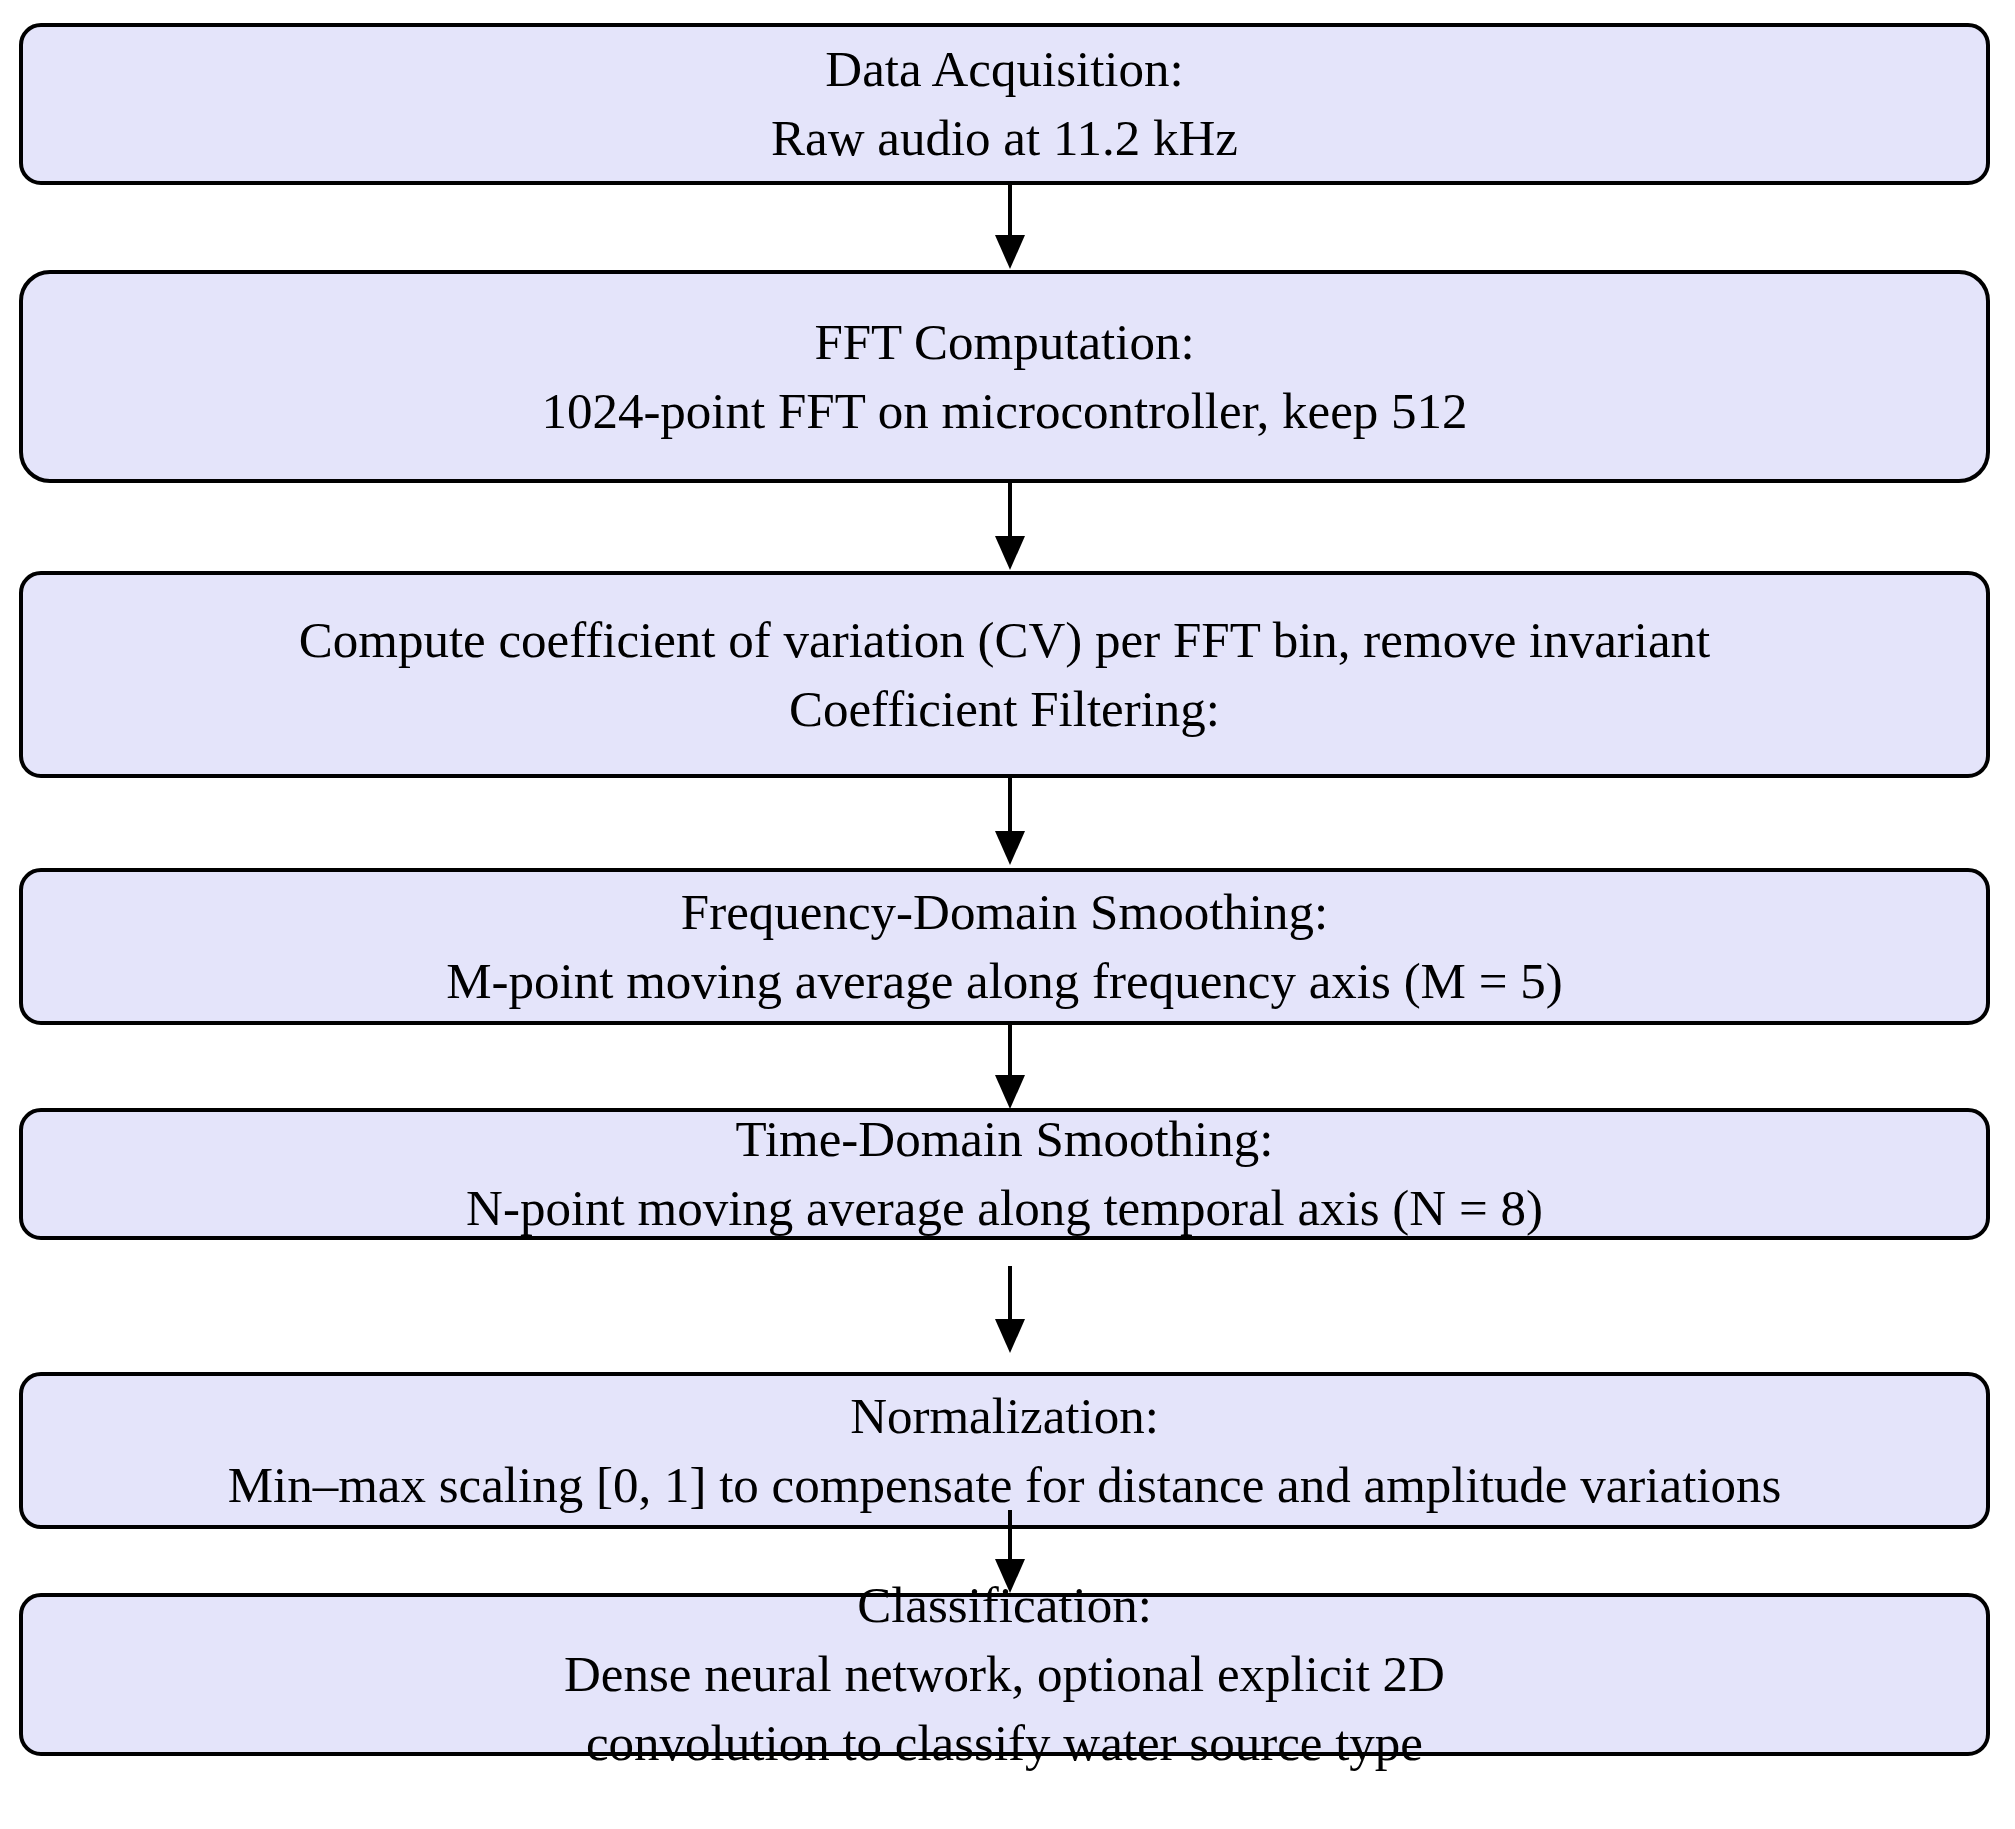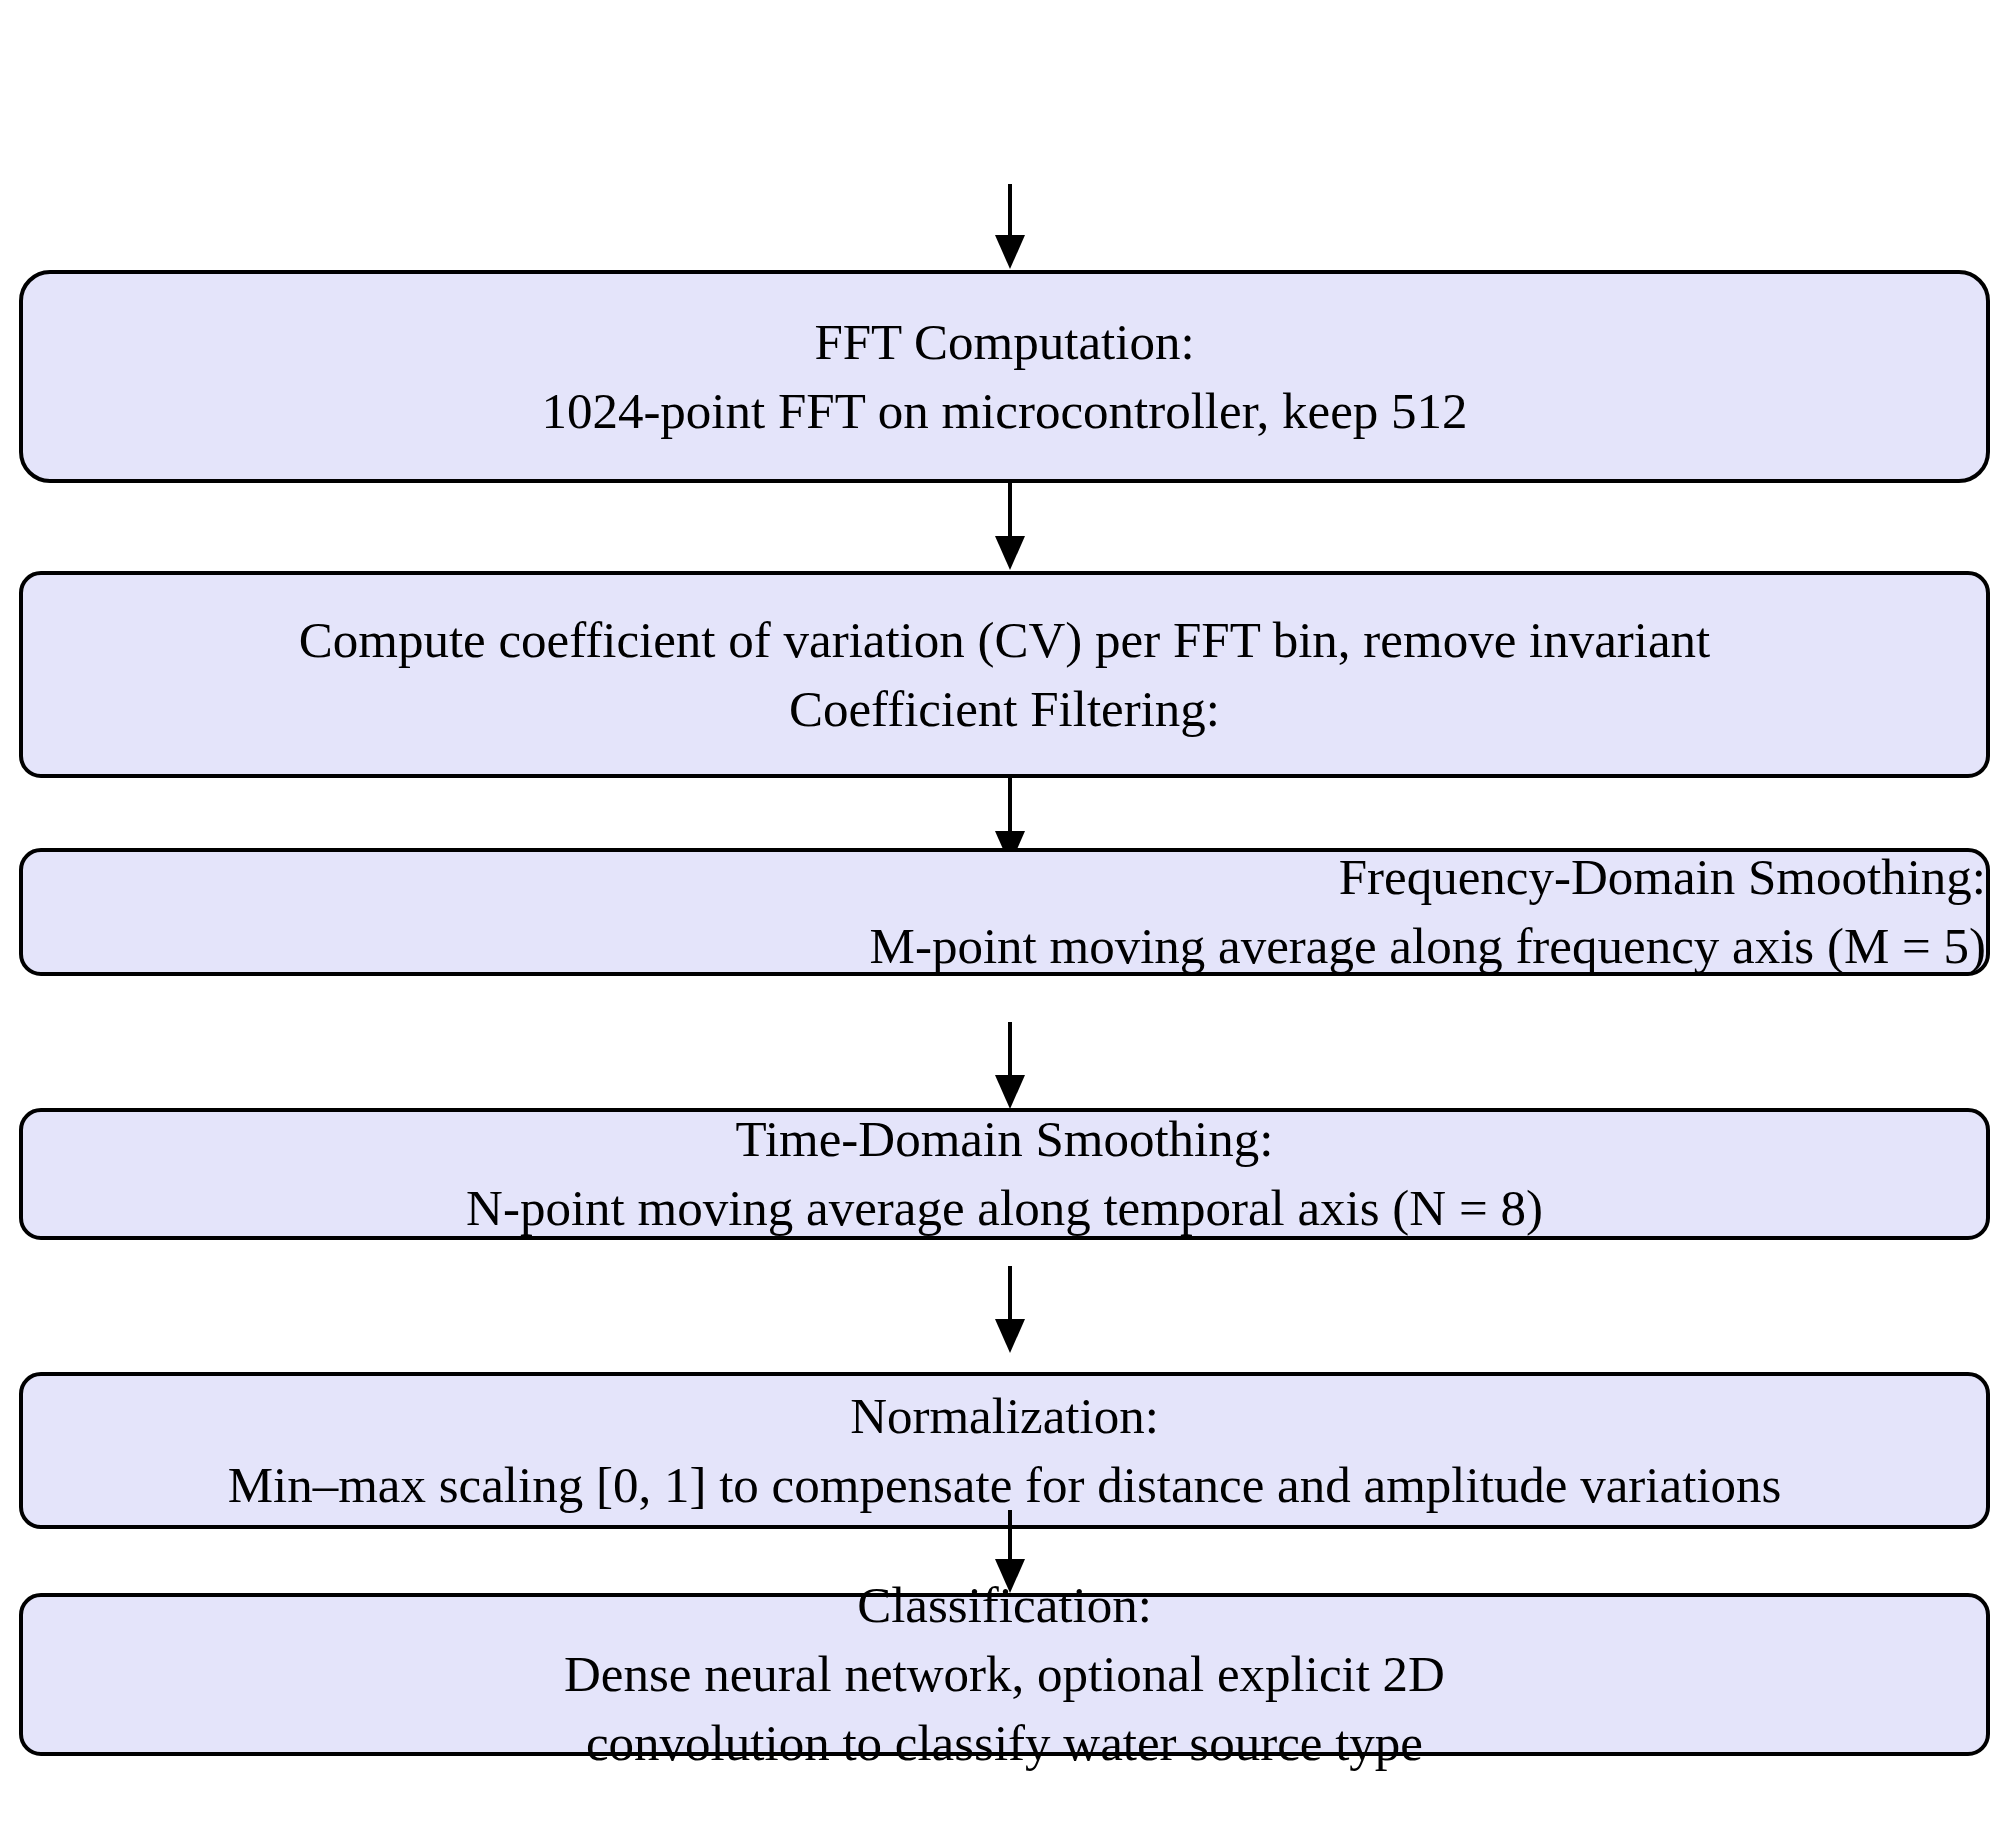--- a/index.html
+++ b/index.html
@@ -51,37 +51,41 @@
     width:0;
     height:0;
     border-left:15px solid transparent;
     border-right:15px solid transparent;
     border-top:34px solid #000000;
   }
   
   #box0{top:22.5px;height:162px;}
   #box1{top:270px;height:213px;border-radius:31px;}
   #box2{top:571px;height:207px;}
-  #box3{top:848px;height:128px;align-items:flex-end;}
+  #box3{top:868px;height:157px;}
   #box4{top:1108px;height:132px;}
   #box5{top:1353px;height:157px;margin-top:19px;}
   #box6{top:1593px;height:163px;align-items:center;}
   
   #arrow0{top:184px;height:85px;}
   #arrow1{top:483px;height:87px;}
   #arrow2{top:778px;height:87px;}
   #arrow3{top:1022px;height:87px;}
   #arrow4{top:1266px;height:87px;}
   #arrow5{top:1510px;height:83px;}
 </style>
 </head>
 <body>
 
 <div class="canvas">
 
+  <div class="flow-box" id="box0">
+    <div class="box-line">Data Acquisition:</div>
+    <div class="box-line">Raw audio at 11.2 kHz</div>
+  </div>
 
   <div class="arrow" id="arrow0">
     <div class="arrow-line"></div>
     <div class="arrow-head"></div>
   </div>
 
   <div class="flow-box" id="box1">
     <div class="box-line">FFT Computation:</div>
     <div class="box-line">1024-point FFT on microcontroller, keep 512</div>
   </div>

